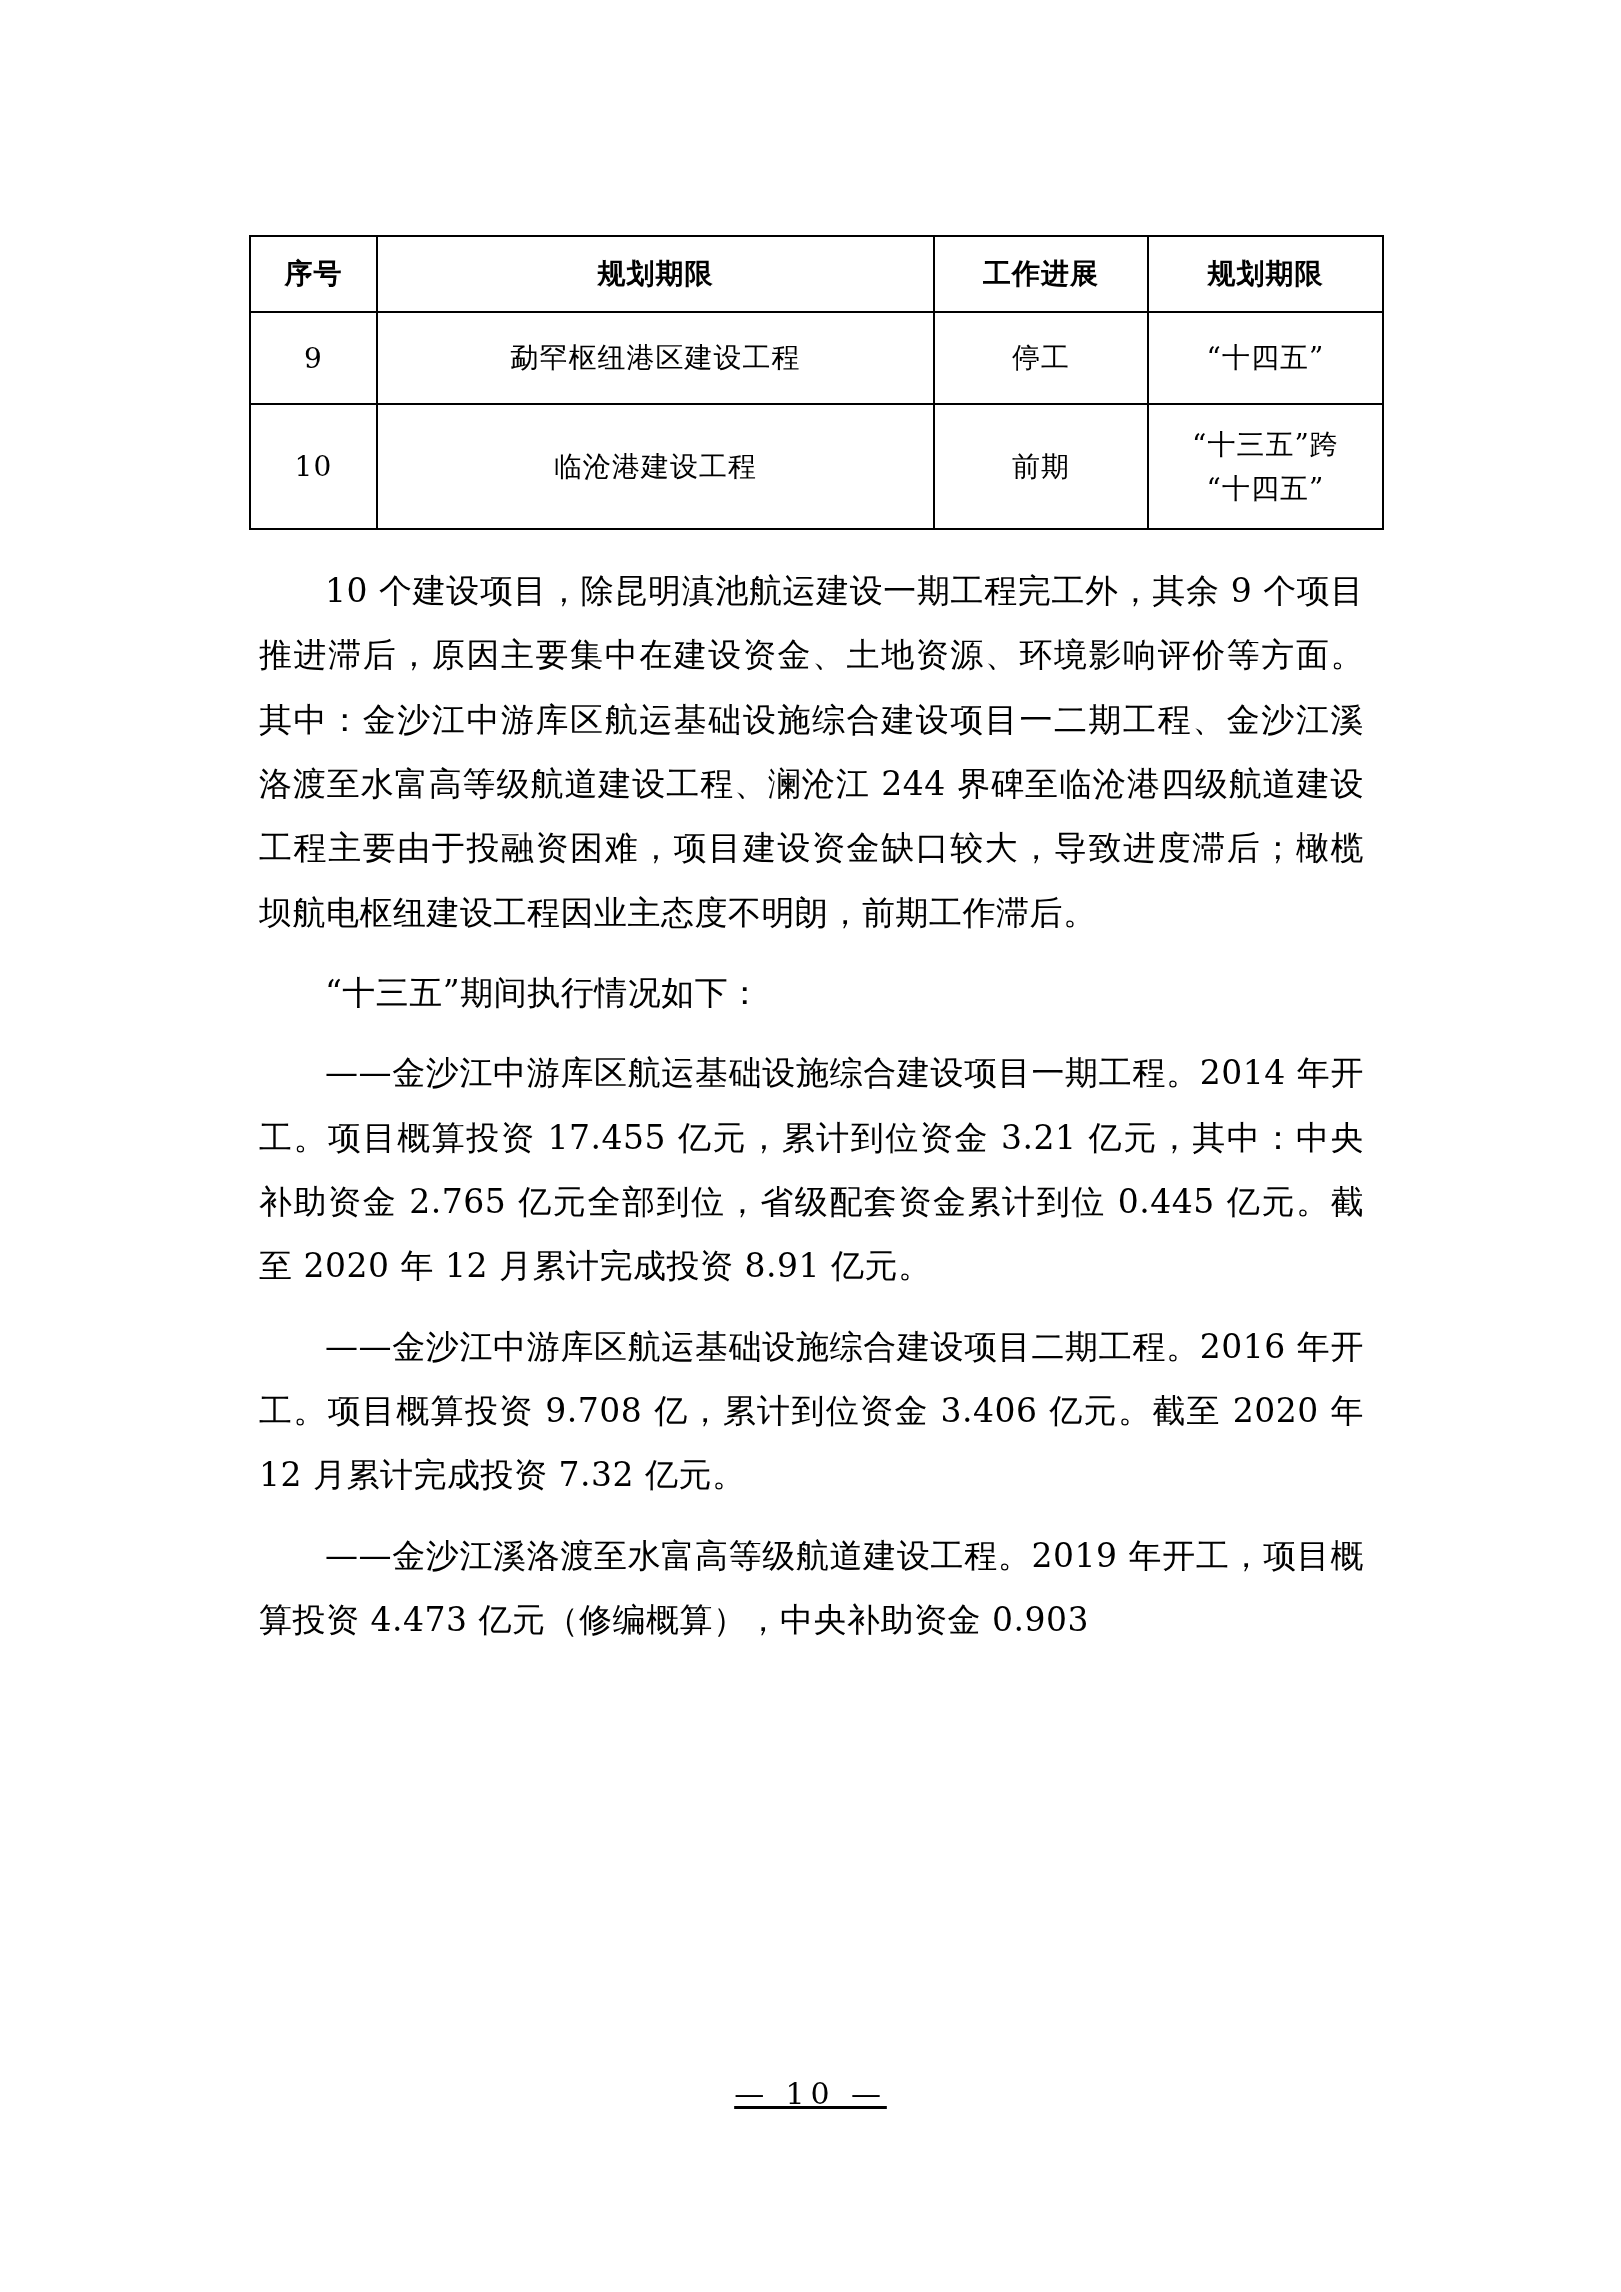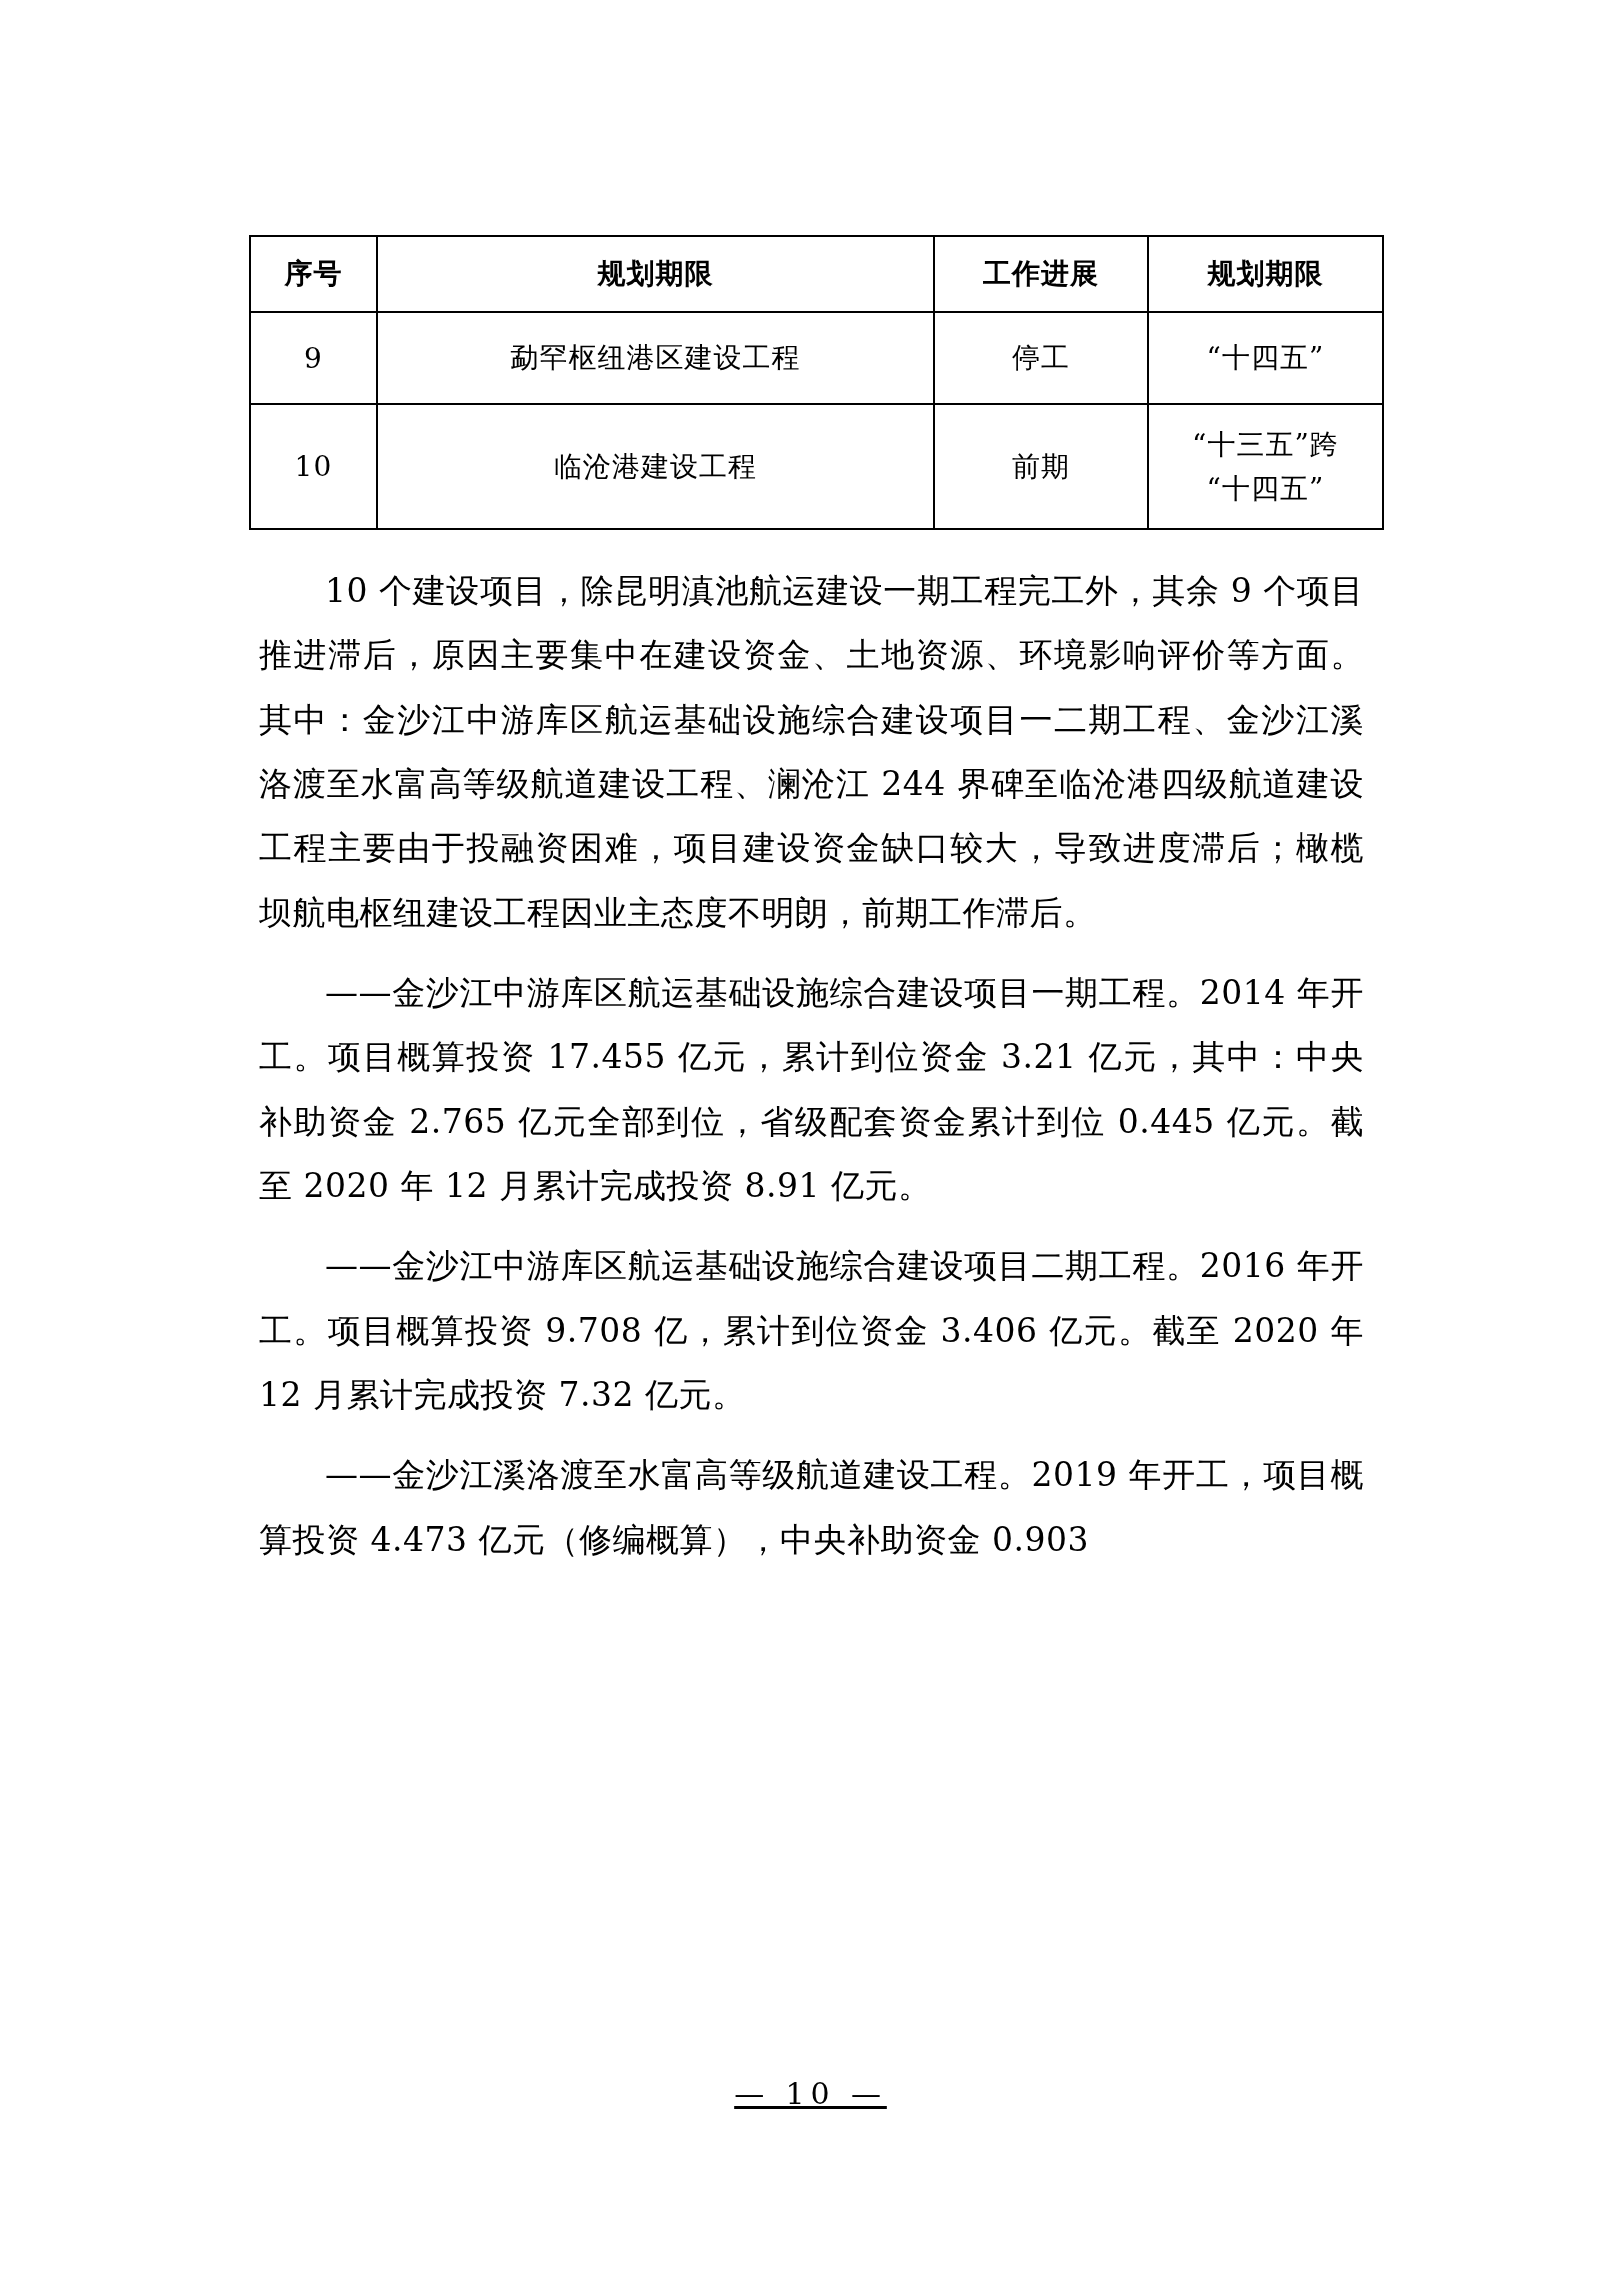--- a/index.html
+++ b/index.html
@@ -119,20 +119,21 @@
           <td class="col-prog">前期</td>
           <td class="col-term term-two-line">
             <div>“十三五”跨</div>
             <div>“十四五”</div>
           </td>
         </tr>
       </tbody>
     </table>
 
     <p class="para indent2 first-of-block">10 个建设项目，除昆明滇池航运建设一期工程完工外，其余 9 个项目推进滞后，原因主要集中在建设资金、土地资源、环境影响评价等方面。其中：金沙江中游库区航运基础设施综合建设项目一二期工程、金沙江溪洛渡至水富高等级航道建设工程、澜沧江 244 界碑至临沧港四级航道建设工程主要由于投融资困难，项目建设资金缺口较大，导致进度滞后；橄榄坝航电枢纽建设工程因业主态度不明朗，前期工作滞后。</p>
+    <p class="para indent2">“十三五”期间执行情况如下：</p>
     <p class="para indent2">——金沙江中游库区航运基础设施综合建设项目一期工程。2014 年开工。项目概算投资 17.455 亿元，累计到位资金 3.21 亿元，其中：中央补助资金 2.765 亿元全部到位，省级配套资金累计到位 0.445 亿元。截至 2020 年 12 月累计完成投资 8.91 亿元。</p>
     <p class="para indent2">——金沙江中游库区航运基础设施综合建设项目二期工程。2016 年开工。项目概算投资 9.708 亿，累计到位资金 3.406 亿元。截至 2020 年 12 月累计完成投资 7.32 亿元。</p>
     <p class="para indent2">——金沙江溪洛渡至水富高等级航道建设工程。2019 年开工，项目概算投资 4.473 亿元（修编概算），中央补助资金 0.903</p>
 
   </div>
 
   <div class="page-number">— 10 —</div>
 
 </div>
 

